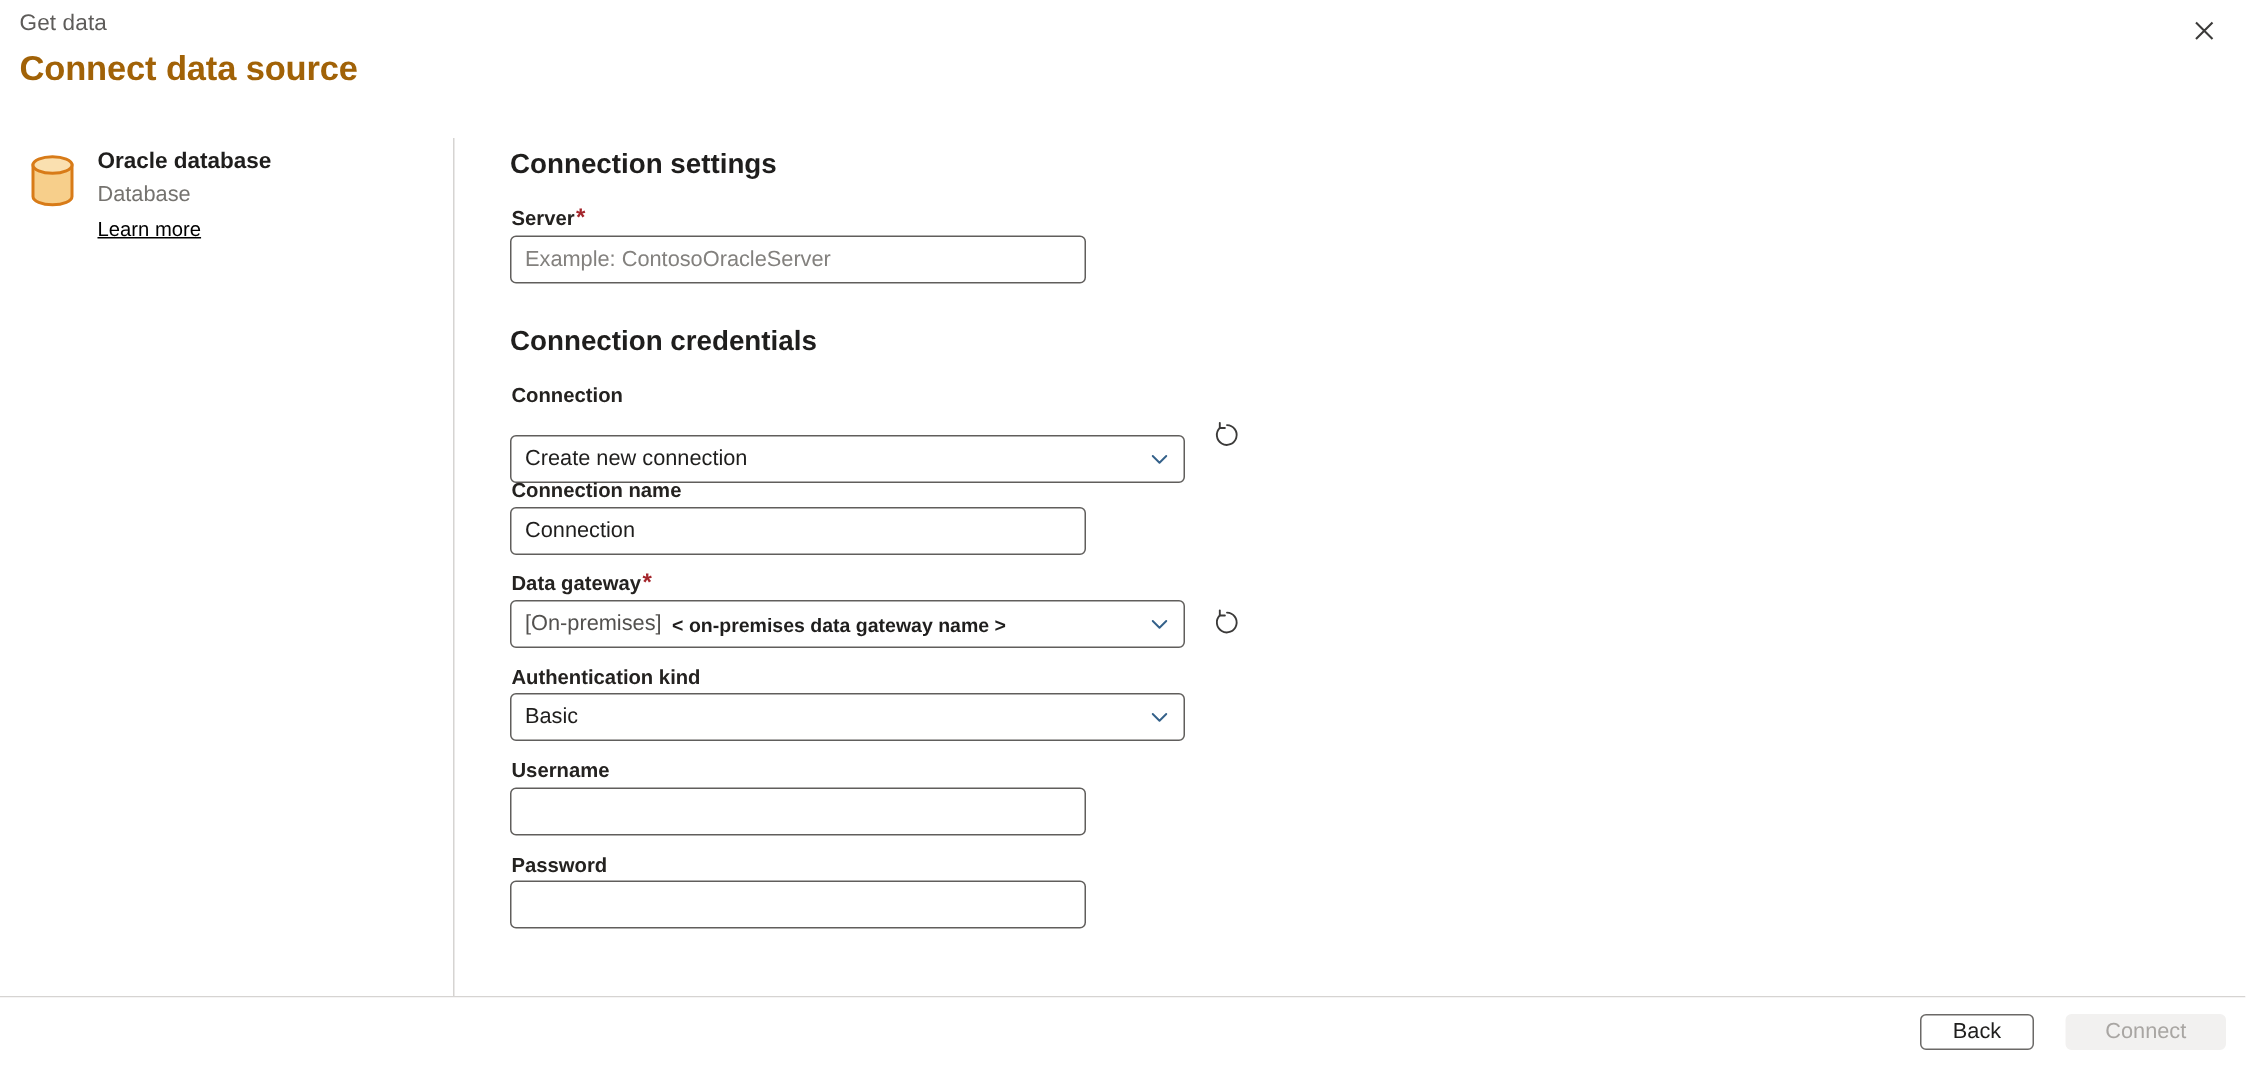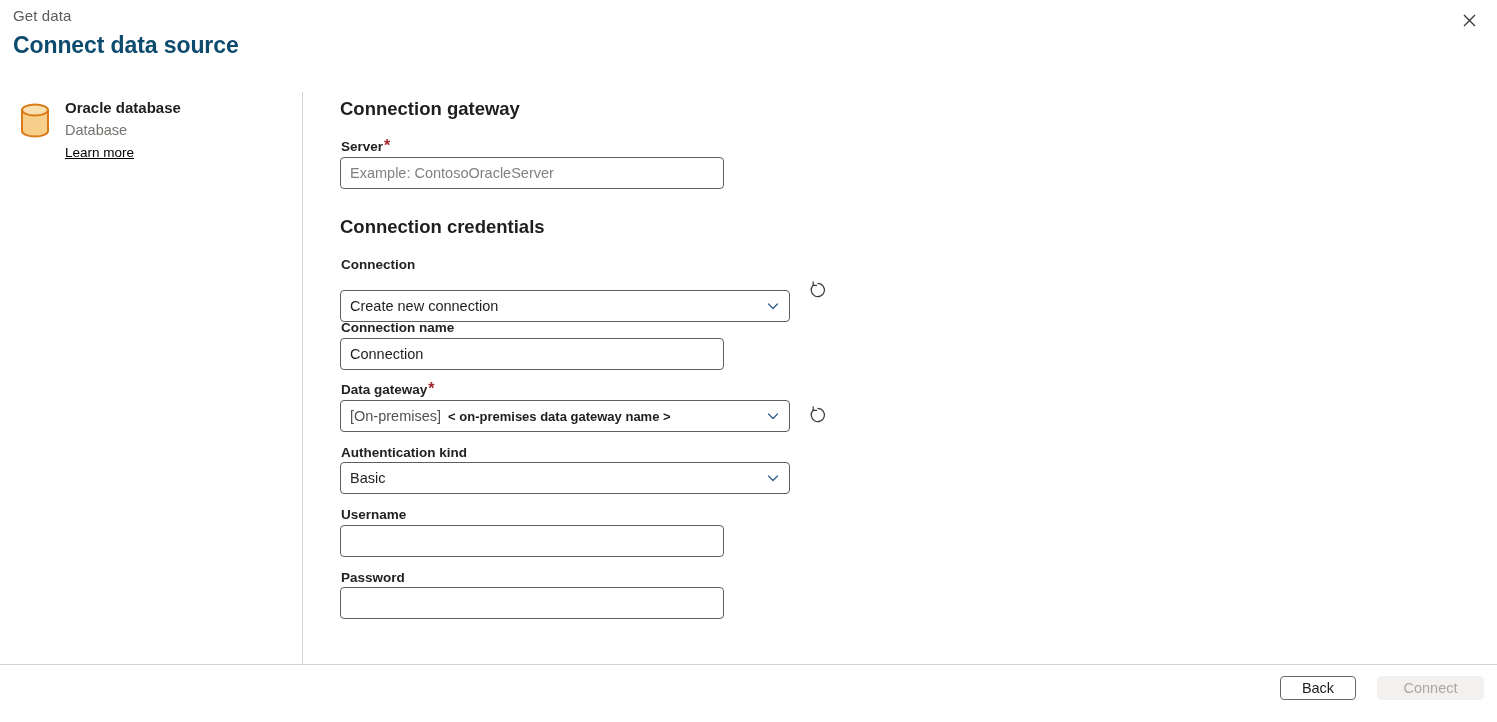--- a/index.html
+++ b/index.html
@@ -24,21 +24,21 @@
     font-size: 15px;
     color: #5e5c5a;
     letter-spacing: .1px;
     white-space: nowrap;
   }
   .hdr-title {
     position: absolute;
     left: 13px; top: 32px;
     font-size: 23px;
     font-weight: bold;
-    color: #0c4a6e;
+    color: #a16207;
     letter-spacing: -.1px;
     white-space: nowrap;
   }
   .close-btn {
     position: absolute;
     right: 12px; top: 4px;
     width: 32px; height: 32px;
     display: flex; align-items: center; justify-content: center;
     background: transparent;
     border: none;
@@ -239,21 +239,21 @@
         <ellipse cx="17" cy="9" rx="13" ry="5.5" fill="#fae0b0" stroke="#d87b18" stroke-width="2"></ellipse>
       </svg>
     </span>
   </div>
   <div class="src-title">Oracle database</div>
   <div class="src-sub">Database</div>
   <a class="src-link" href="#">Learn more</a>
 
   <div class="form">
 
-    <div class="section-head pos" style="left:0; top:6px;">Connection gateway</div>
+    <div class="section-head pos" style="left:0; top:6px;">Connection settings</div>
 
     <div class="pos" style="left:1px; top:45px;">
       <span class="field-label">Server</span><span class="req">*</span>
     </div>
     <input class="inp pos" style="left: 0px; top: 65px;" type="text" placeholder="Example: ContosoOracleServer">
 
     <div class="section-head pos" style="left:0; top:124px;">Connection credentials</div>
 
     <div class="pos" style="left:1px; top:163px;">
       <span class="field-label">Connection</span>

